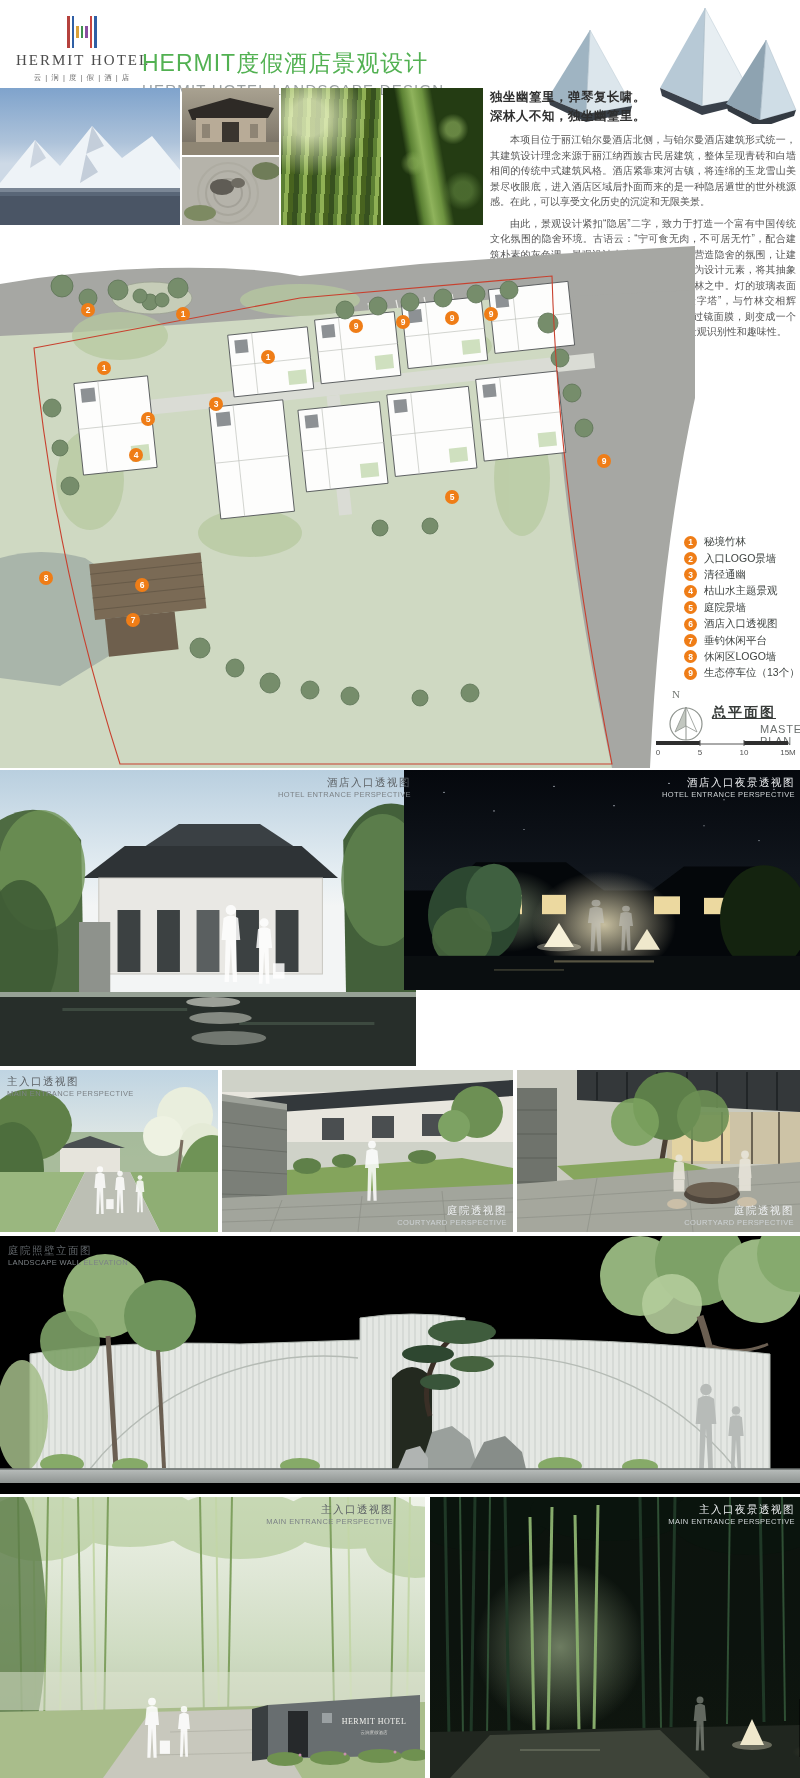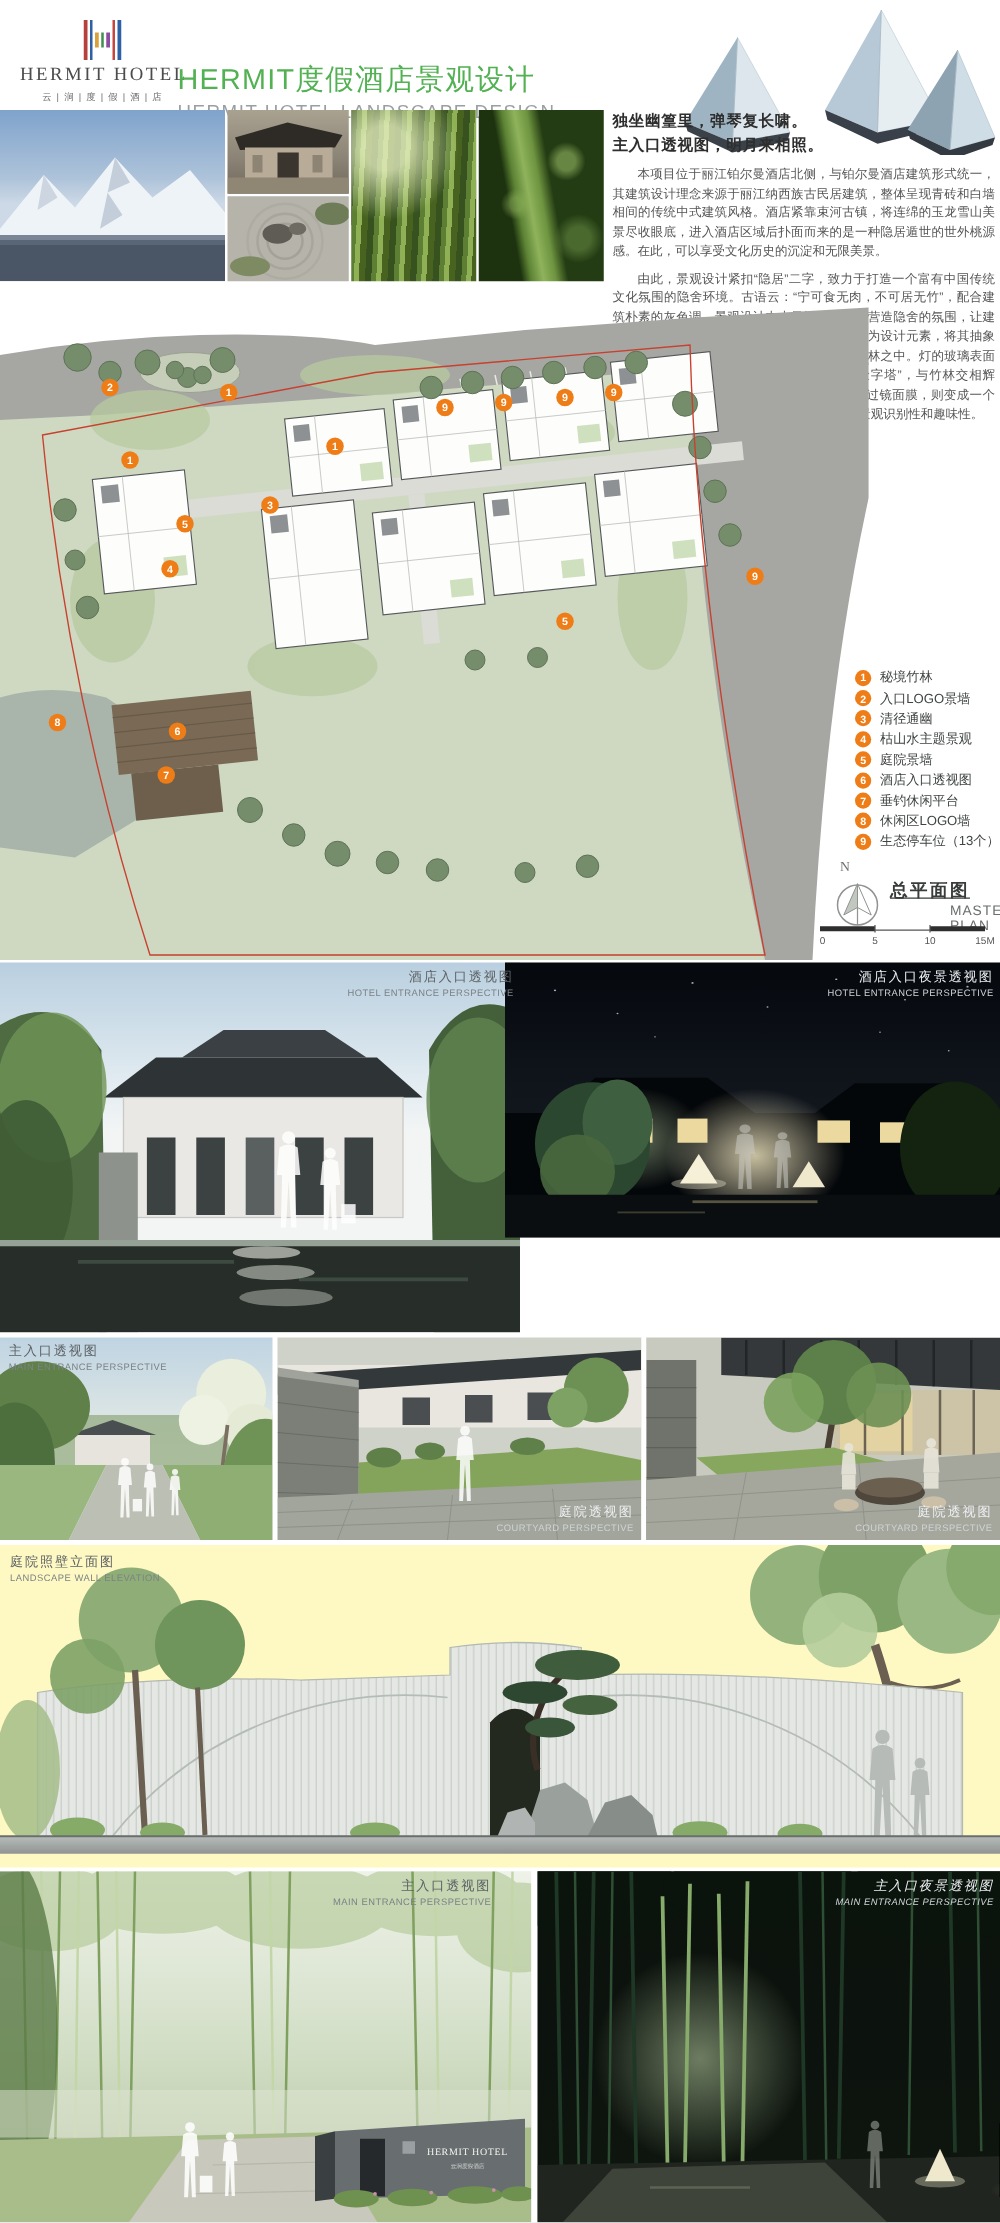--- a/index.html
+++ b/index.html
@@ -55,23 +55,23 @@
   .rl .cn{font-size:10.5px;letter-spacing:1.5px;}
   .rl .en{font-size:7.5px;letter-spacing:.4px;margin-top:1px;}
   .rl.right{text-align:right;}
   .rl.light{color:#5d6266;} .rl.light .en{color:#7c8286;}
   .rl.dark{color:#eceef0;} .rl.dark .en{color:#ced3d5;}
   .r1day{left:0;top:770px;width:400px;height:296px;background:linear-gradient(180deg,#b9cfdf 0%,#e4edf2 34%,#f3f5f5 46%);padding-left:16px;}
   .r1night{left:404px;top:770px;width:396px;height:220px;background:linear-gradient(180deg,#05080d 0%,#10151c 45%,#181e24 100%);}
   .r2left{left:0;top:1070px;width:218px;height:162px;background:linear-gradient(180deg,#bfd4e2 0%,#e7ece6 55%);}
   .r2mid{left:222px;top:1070px;width:291px;height:162px;background:#cfd2c8;}
   .r2right{left:517px;top:1070px;width:283px;height:162px;background:#c9cabf;}
-  .elev{left:0;top:1236px;width:800px;height:258px;background:#fef9c3;}
+  .elev{left:0;top:1236px;width:800px;height:258px;background:#000000;}
   .r3day{left:0;top:1497px;width:425px;height:281px;background:linear-gradient(180deg,#eef2e8 0%,#dfe7d6 28%,#cfdcc2 55%,#c2cdb4 75%);}
-  .r3night{left:430px;top:1497px;width:370px;height:281px;background:linear-gradient(180deg,#070d08 0%,#0c130d 0%,#0c130e 55%,#10170f 100%);font-style:italic;}
+  .r3night{left:430px;top:1497px;width:370px;height:281px;background:linear-gradient(180deg,#070d08 0%,#0c130d 0%,#0c130e 55%,#10170f 100%);}
   svg{display:block;}
   .fill{position:absolute;left:0;top:0;width:100%;height:100%;}
 </style>
 </head>
 <body>
 
 <div class="board">
 
   <div class="abs logo-block">
     <div class="logo-h">
@@ -135,21 +135,21 @@
       <ellipse cx="56" cy="26" rx="7" ry="5" fill="#6e6b62"></ellipse>
       <ellipse cx="18" cy="56" rx="16" ry="8" fill="#7d8a62"></ellipse>
       <ellipse cx="84" cy="14" rx="14" ry="9" fill="#6f7c58"></ellipse>
     </svg>
   </div>
   <div class="abs photo ph-bamboo1"></div>
   <div class="abs photo ph-bamboo2"></div>
 
   <div class="abs intro">
     <div class="poem">独坐幽篁里，弹琴复长啸。</div>
-    <div class="poem">主入口透视图，明月来相照。</div>
+    <div class="poem">深林人不知，独坐幽篁里。</div>
     <div class="para">本项目位于丽江铂尔曼酒店北侧，与铂尔曼酒店建筑形式统一，其建筑设计理念来源于丽江纳西族古民居建筑，整体呈现青砖和白墙相间的传统中式建筑风格。酒店紧靠束河古镇，将连绵的玉龙雪山美景尽收眼底，进入酒店区域后扑面而来的是一种隐居遁世的世外桃源感。在此，可以享受文化历史的沉淀和无限美景。</div>
     <div class="para">由此，景观设计紧扣“隐居”二字，致力于打造一个富有中国传统文化氛围的隐舍环境。古语云：“宁可食无肉，不可居无竹”，配合建筑朴素的灰色调，景观设计中大量运用竹子来营造隐舍的氛围，让建筑在竹林中若隐若现，并运用了丽江玉龙雪山为设计元素，将其抽象提取成为三棱锥体的景观灯具，成组布置在竹林之中。灯的玻璃表面贴镜面膜，白天在竹林中犹如一座座镜面“金字塔”，与竹林交相辉映，形成一种“竹林秘境”的感觉。晚上灯光透过镜面膜，则变成一个个发光的“三角”，在提供功能照明的同时增加景观识别性和趣味性。</div>
   </div>
 
   <svg class="abs plan" viewBox="0 0 695 540">
 
     <path d="M0,108 L0,56 Q80,42 160,40 Q250,38 300,48 L420,36 L556,26 L695,18 L695,64 L556,70 L420,80 L300,92 L160,102 L80,108 Z" fill="#a6a7a3"></path>
     <path d="M540,70 L695,62 L695,170 Q660,330 650,540 L600,540 Q538,280 540,70 Z" fill="#a6a7a3"></path>
     <ellipse cx="152" cy="70" rx="40" ry="16" fill="#c6cdb8" stroke="#9aa192" stroke-width="0.8"></ellipse>
 

